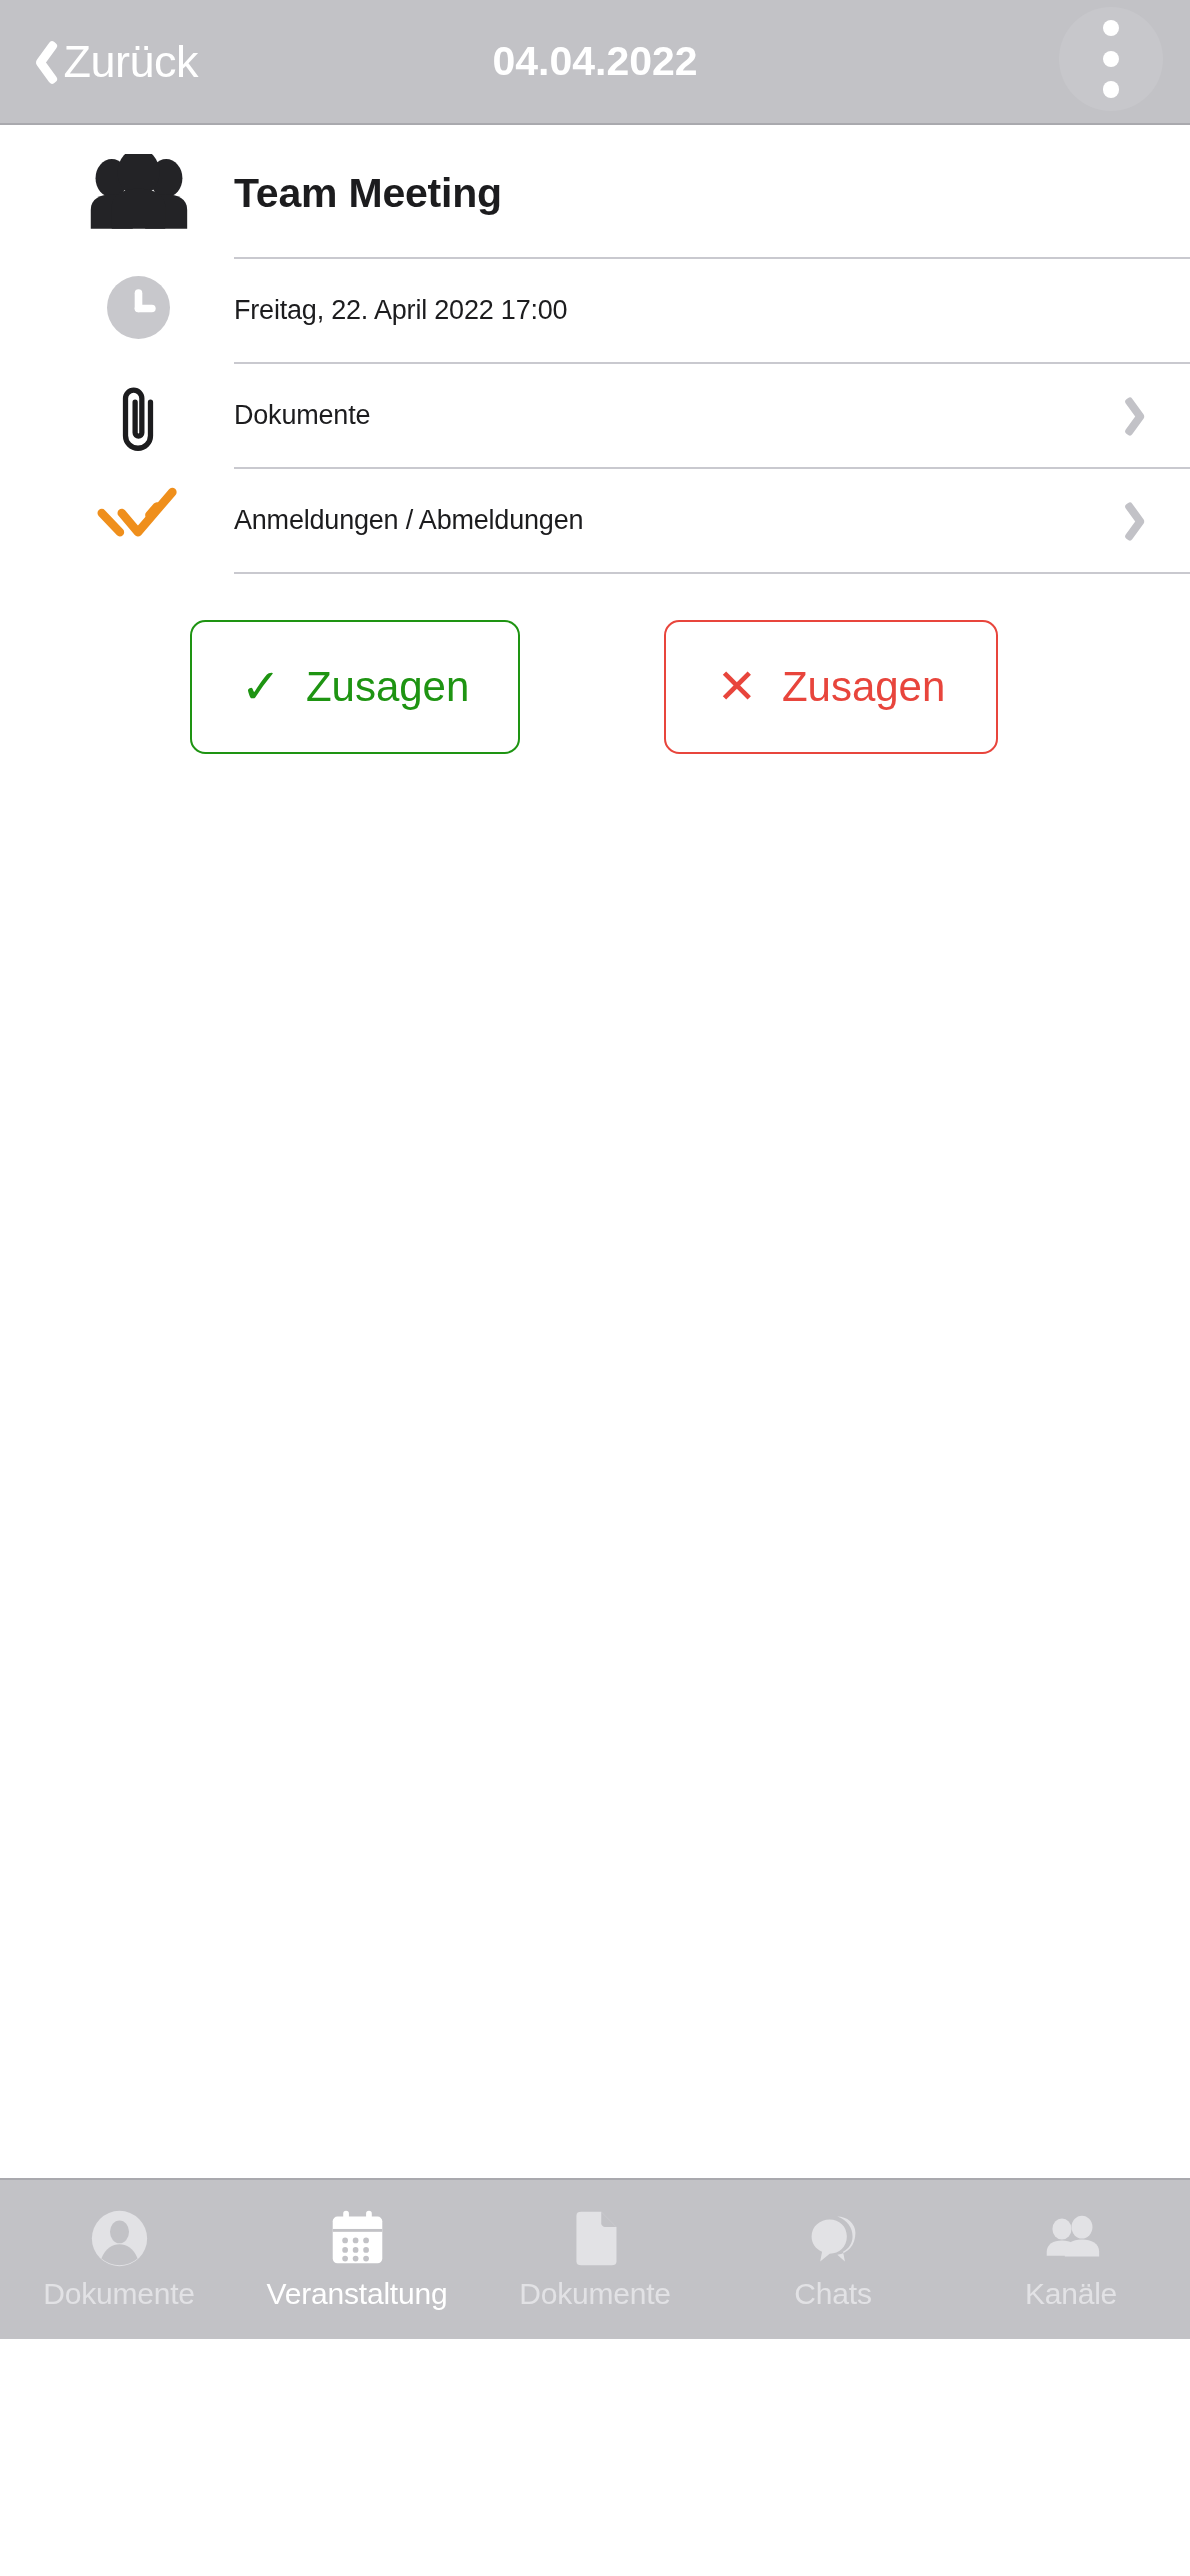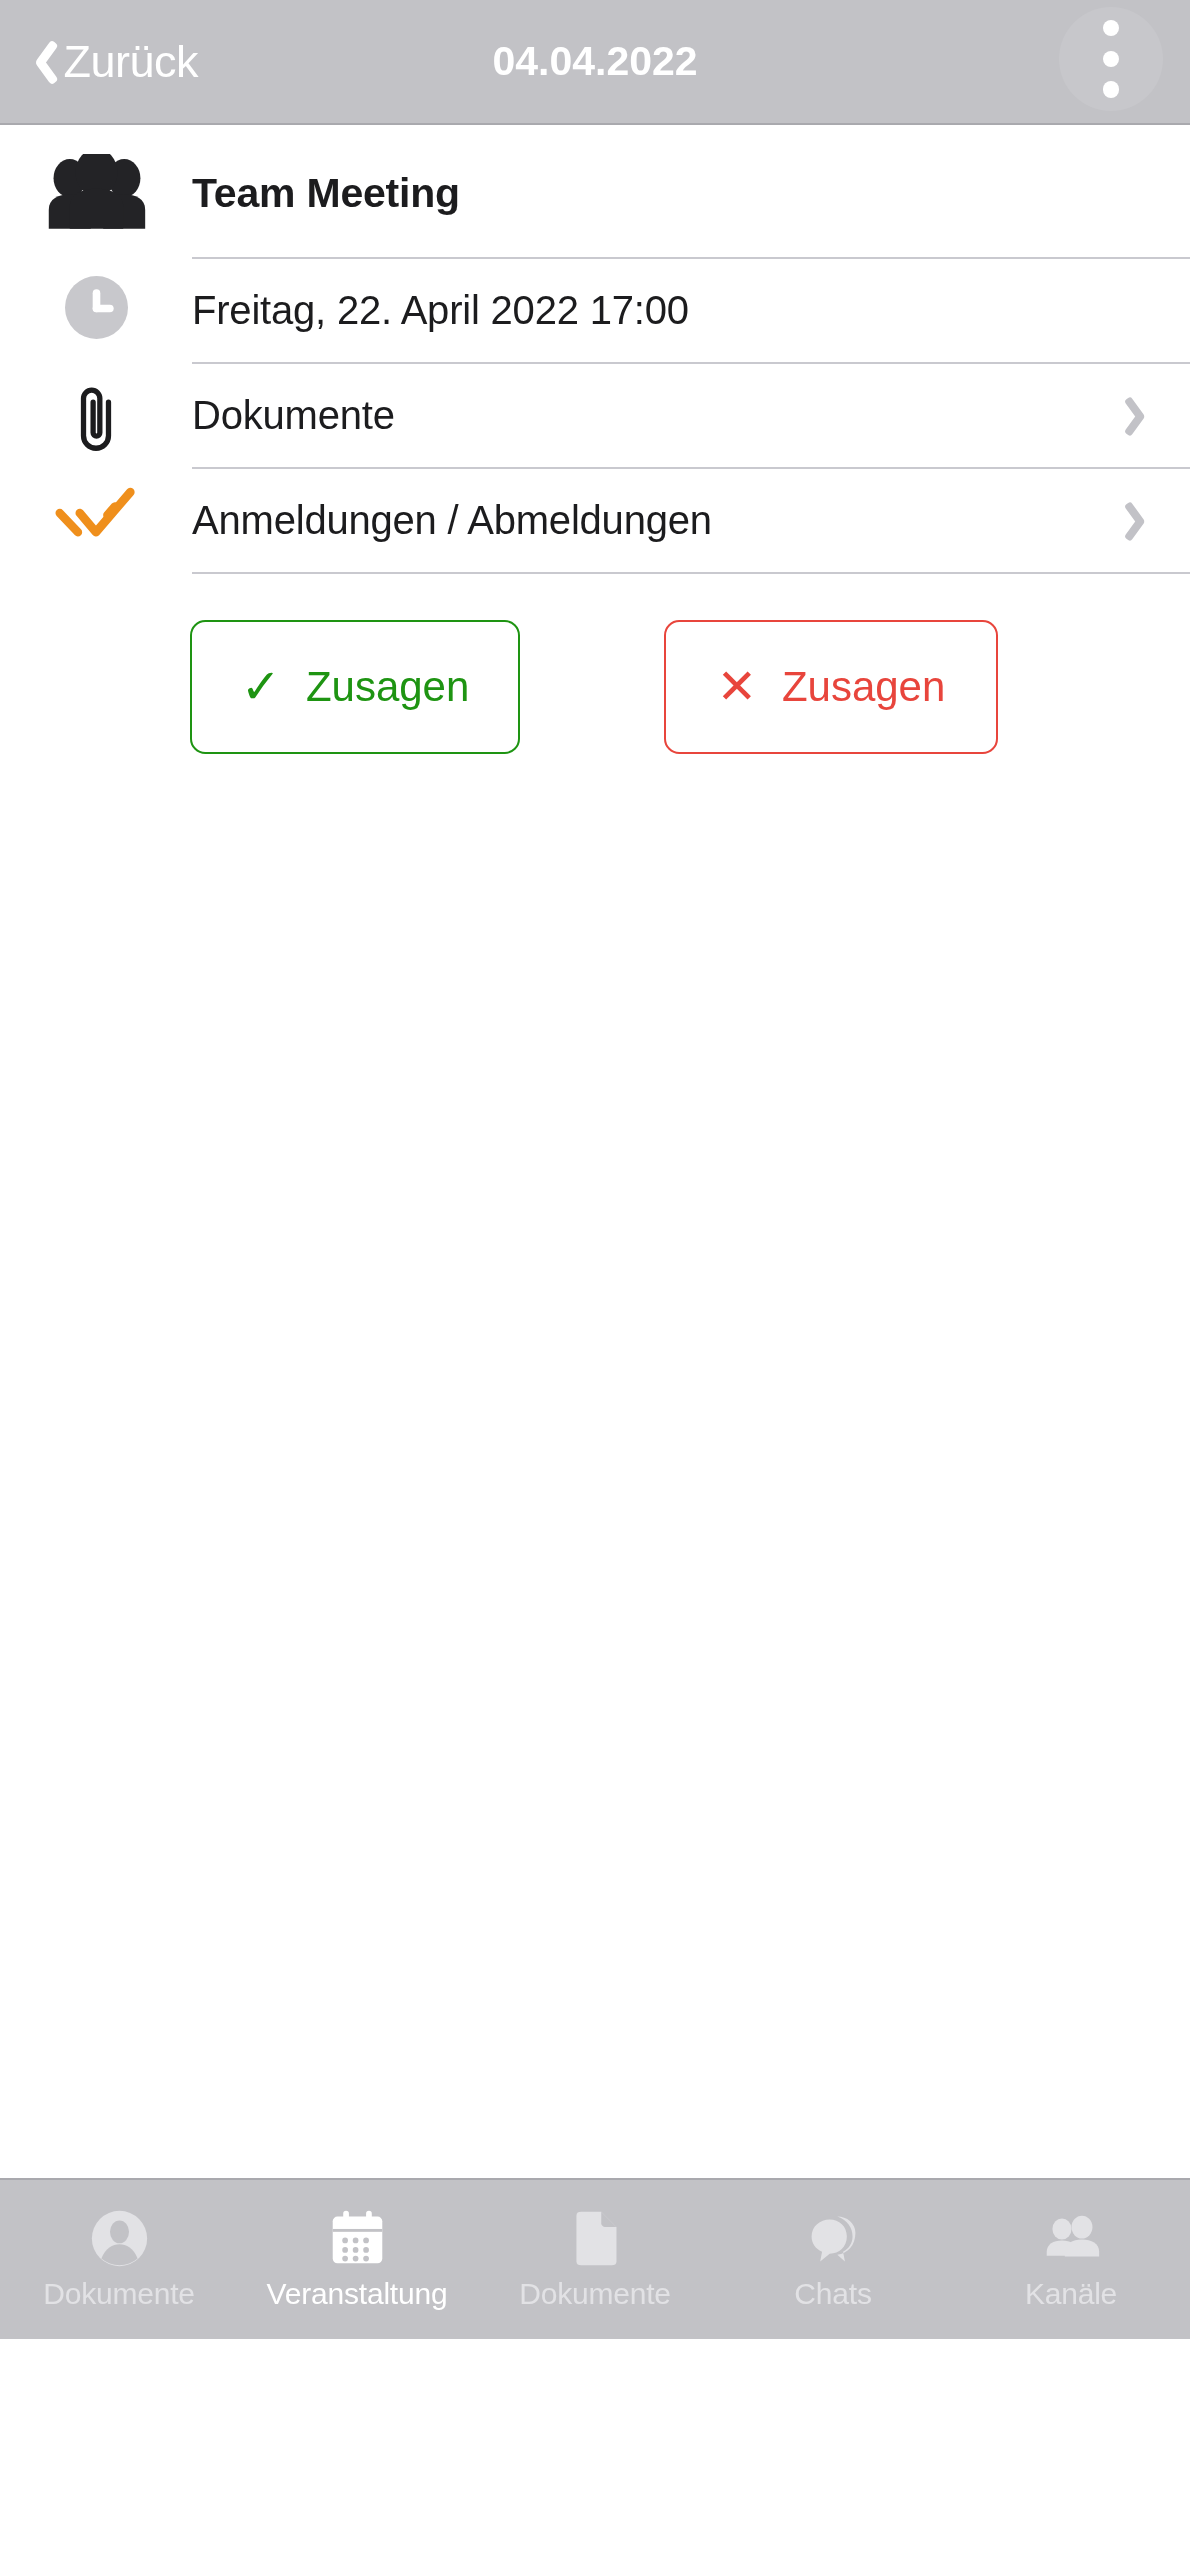--- a/index.html
+++ b/index.html
@@ -93,40 +93,41 @@
   }
 
   
   .content { flex: 1 1 auto; background: #ffffff; }
 
   .row {
     position: relative;
     display: flex;
     align-items: flex-start;
     min-height: 105px;
+    margin-left: 42px;
   }
   .row-icon {
     width: 192px;
     flex: 0 0 192px;
     display: flex;
     align-items: center;
     justify-content: center;
     padding-top: 17px;
   }
   .row-body {
     flex: 1 1 auto;
     position: relative;
     display: flex;
     align-items: center;
     padding-right: 40px;
     min-height: 105px;
   }
   .row-body.sep { border-bottom: 2.9px solid #c9c9cf; }
   .row-title {
-    font-size: 40px;
+    font-size: 27px;
     color: #1c1c1e;
     letter-spacing: -0.2px;
   }
   .row-title.bold { font-weight: bold; font-size: 41px; }
 
   .chev-right {
     position: absolute;
     right: 36px;
     top: 50%;
     width: 25px;

